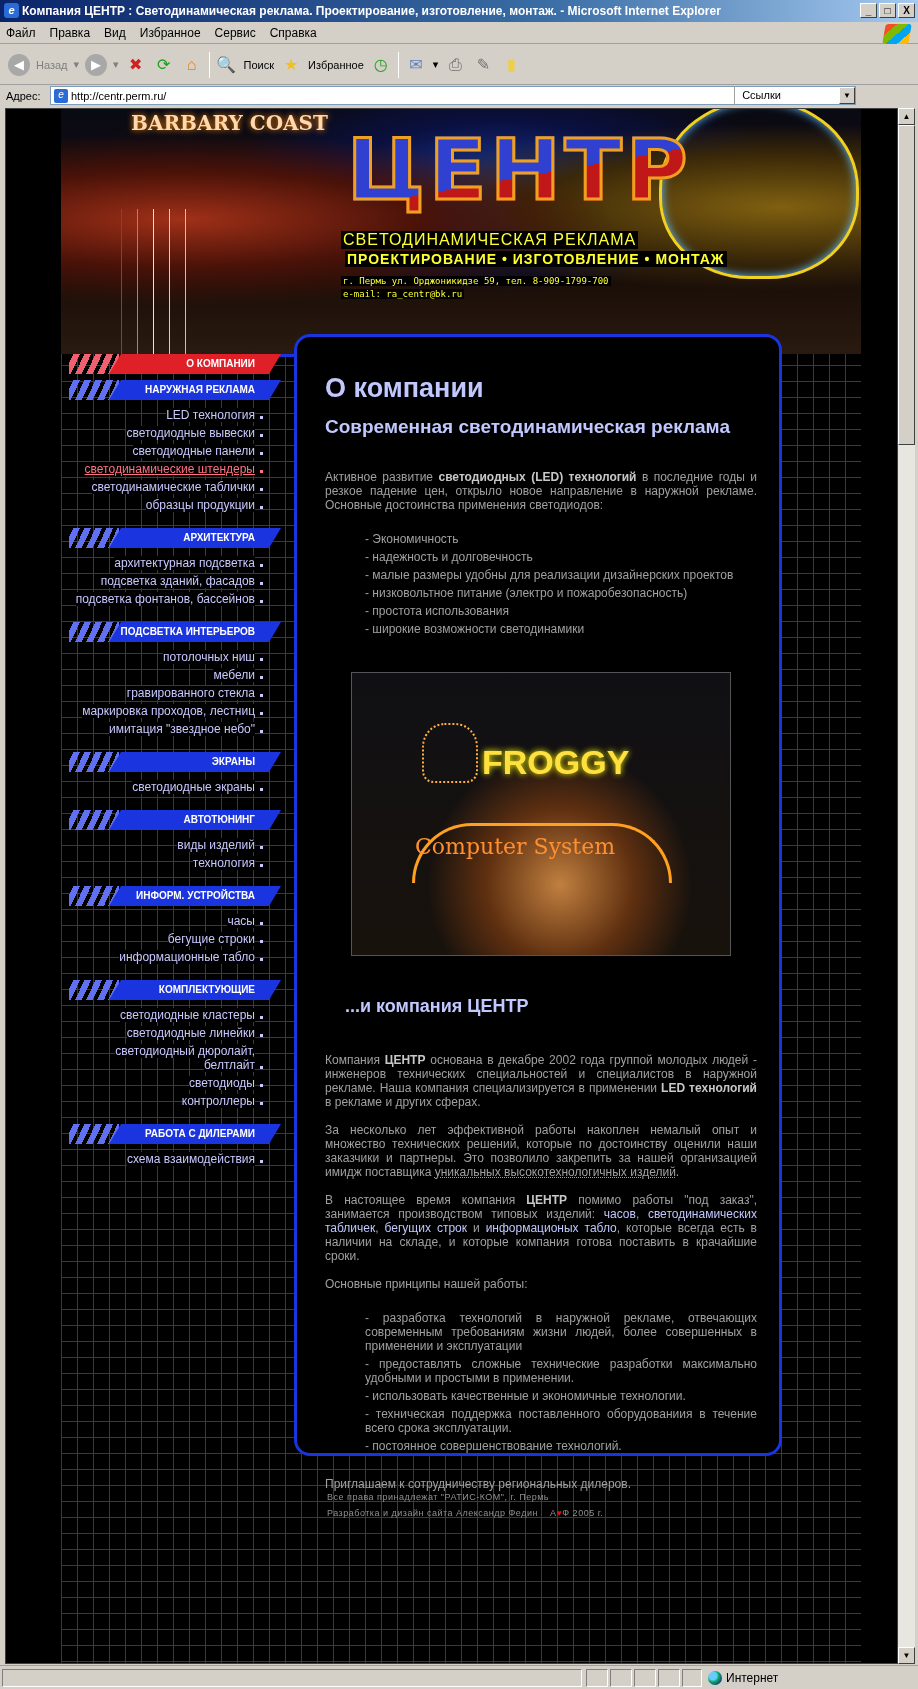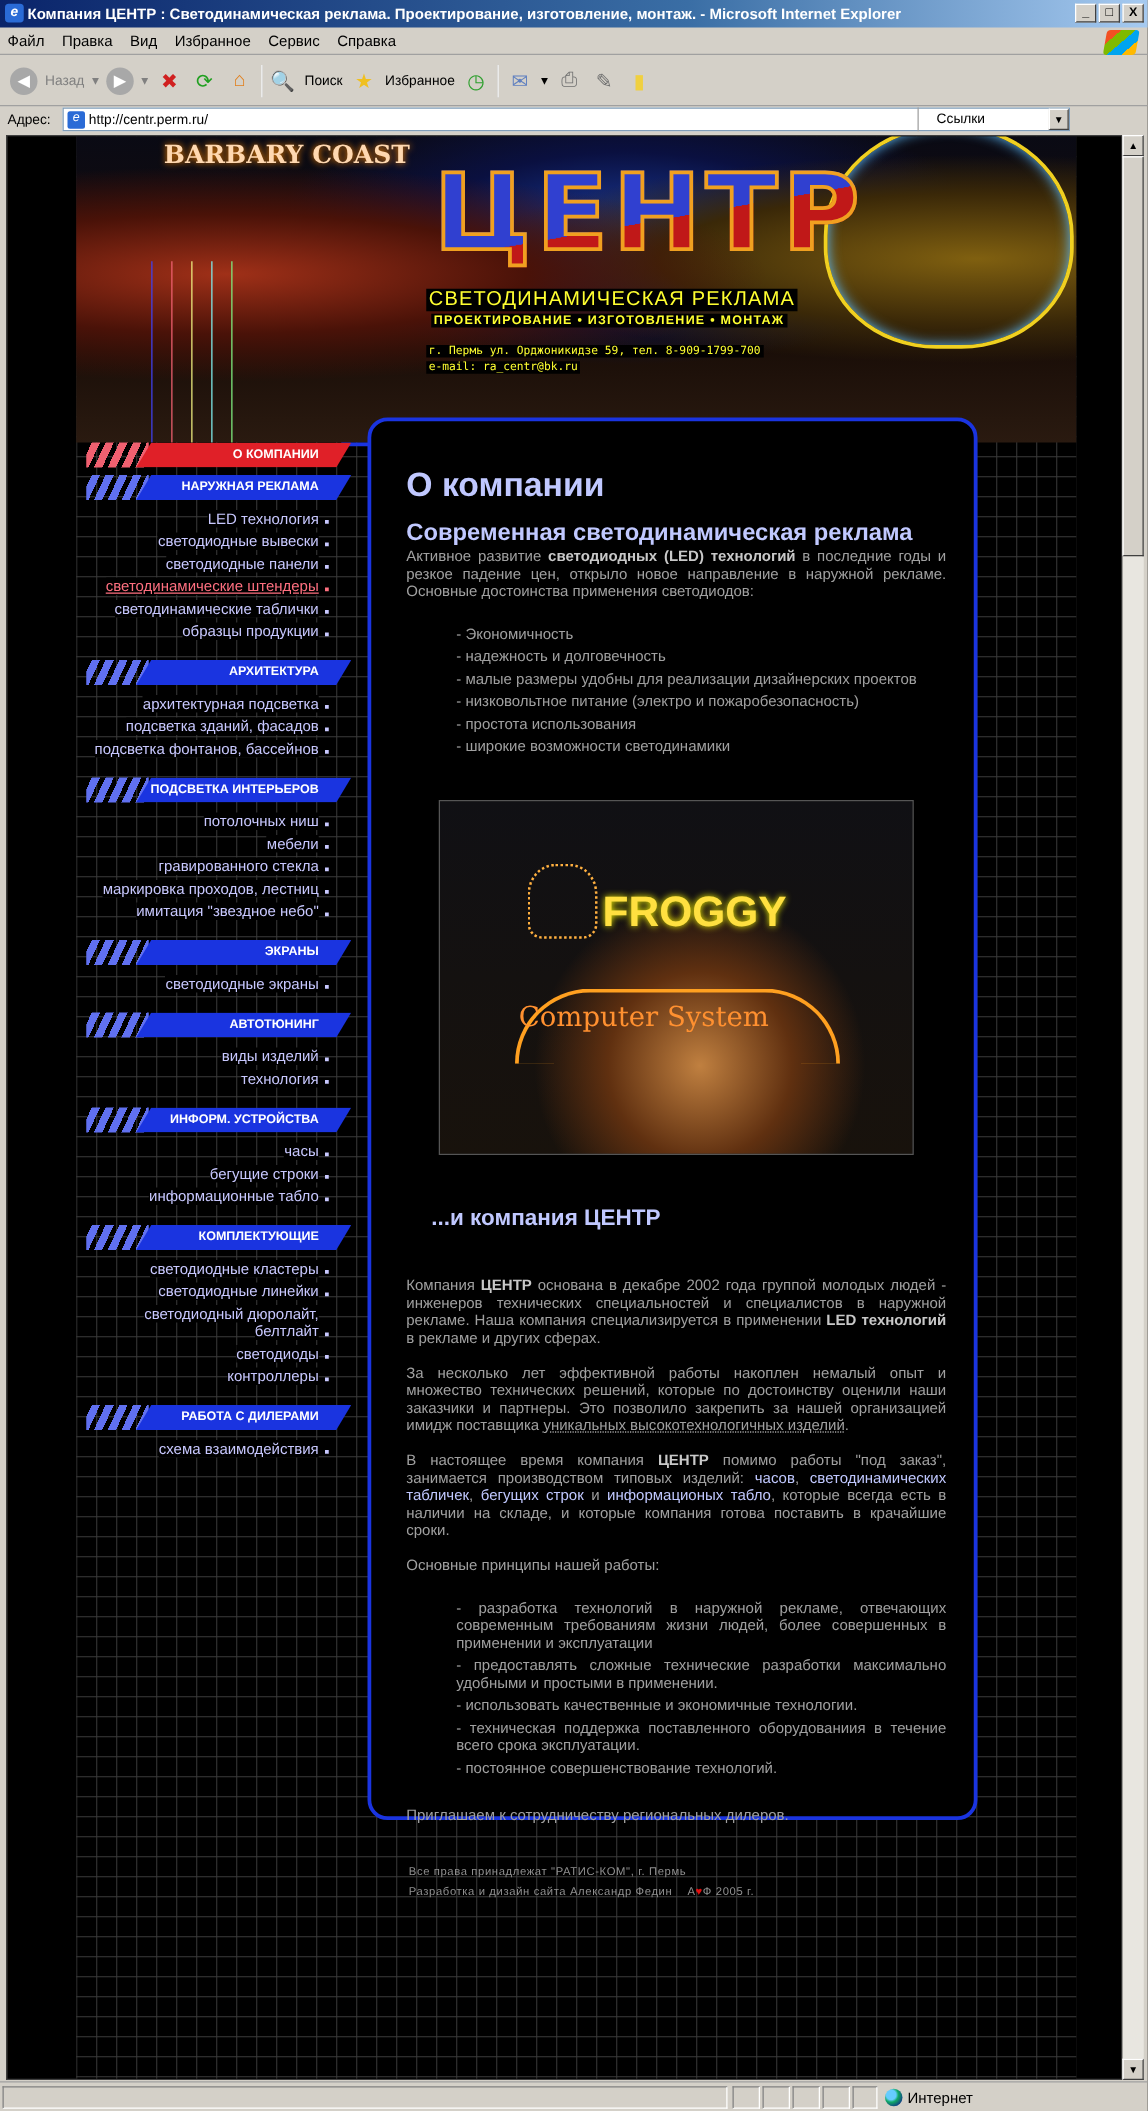--- a/index.html
+++ b/index.html
@@ -14,36 +14,36 @@
 .toolbar{position:absolute;top:45px;left:0;width:918px;height:40px;border-bottom:1px solid #a0a0a0;display:flex;align-items:center;padding-left:8px;gap:6px;font-size:11px}
 .tb-round{width:22px;height:22px;border-radius:50%;background:#a8a8a8;display:inline-flex;align-items:center;justify-content:center;color:#fff;font-size:13px}
 .tb-ico{width:22px;height:22px;display:inline-flex;align-items:center;justify-content:center;font-size:16px}
 .tb-txt{color:#000;font-size:11px}
 .tb-txt.dis{color:#808080}
 .sep{width:1px;height:26px;background:#a0a0a0;border-right:1px solid #fff}
 .addrbar{position:absolute;top:85px;left:0;width:790px;height:22px;display:flex;align-items:center;font-size:11px;padding-left:6px}
 .addrfield{position:absolute;left:50px;top:1px;width:806px;height:19px;background:#fff;border:1px solid #7f9db9;display:flex;align-items:center;padding-left:20px;font-size:11px}
 .addrfield .eico{position:absolute;left:3px;top:2px;width:14px;height:14px;background:#2a6bd6;color:#fff;font-size:10px;text-align:center;border-radius:2px;font-style:italic}
 .addrdd{position:absolute;right:0;top:0;width:16px;height:17px;background:#d4d0c8;border:1px solid;border-color:#fff #404040 #404040 #fff;font-size:8px;text-align:center;line-height:15px}
-.links{position:absolute;right:2px;top:1px;width:54px;height:19px;border-left:1px solid #a0a0a0;font-size:11px;text-align:right;line-height:19px}
+.links{position:absolute;right:2px;top:1px;width:54px;height:19px;border-left:1px solid #a0a0a0;font-size:11px;text-align:center;line-height:19px}
 .viewport{position:absolute;top:108px;left:5px;width:893px;height:1556px;background:#000;overflow:hidden;border:1px solid #404040}
 .vscroll{position:absolute;top:108px;right:3px;width:17px;height:1556px;background:#e8e6e0}
 .vscroll .up,.vscroll .dn{position:absolute;left:0;width:17px;height:17px;background:#d4d0c8;border:1px solid;border-color:#fff #404040 #404040 #fff;font-size:8px;text-align:center;line-height:15px}
 .vscroll .up{top:0}.vscroll .dn{bottom:0}
 .vscroll .thumb{position:absolute;top:17px;left:0;width:17px;height:320px;background:#d4d0c8;border:1px solid;border-color:#fff #404040 #404040 #fff}
 .statusbar{position:absolute;top:1665px;left:0;width:918px;height:24px;border-top:1px solid #a0a0a0;display:flex;align-items:center;font-size:11px}
 .sb-cell{position:absolute;top:3px;height:18px;border:1px solid;border-color:#808080 #fff #fff #808080}
 .sb-zone{position:absolute;left:704px;top:3px;width:196px;height:18px;display:flex;align-items:center;gap:4px;padding-left:4px;font-size:12px}
 .globe{width:14px;height:14px;border-radius:50%;background:radial-gradient(circle at 35% 35%,#6cf 0 30%,#1a6 45%,#138 80%)}
 
 .page{position:absolute;left:55px;top:0;width:800px;height:1556px;background-color:#000;background-image:linear-gradient(#3a3a3a 1px,transparent 1px),linear-gradient(90deg,#3a3a3a 1px,transparent 1px);background-size:16px 16px}
 .banner{position:absolute;left:0;top:0;width:800px;height:245px;background:radial-gradient(ellipse at 15% 45%,#a03018 0,#4a1208 25%,transparent 45%),radial-gradient(ellipse at 90% 40%,#806010 0,#3a2808 25%,transparent 40%),radial-gradient(ellipse at 55% 30%,#1a3a9a 0,#0a1040 25%,transparent 45%),linear-gradient(#0a0a14,#1a0e08 70%,#2a1a10);overflow:hidden}
 .brand{position:absolute;left:286px;top:16px;font-size:84px;font-weight:bold;color:#3040d0;letter-spacing:4px;font-family:"DejaVu Sans",sans-serif;-webkit-text-stroke:3px #f0a020;background:linear-gradient(170deg,#3040d0 55%,#c01818 55%);-webkit-background-clip:text;background-clip:text;color:transparent;line-height:90px}
 .bn-t1{position:absolute;left:280px;top:122px;background:#000;color:#ffff30;font-size:16px;padding:0 2px;letter-spacing:1px}
-.bn-t2{position:absolute;left:284px;top:142px;background:#000;color:#ffff30;font-size:10px;font-weight:bold;padding:0 2px;letter-spacing:1px}
+.bn-t2{position:absolute;left:284px;top:142px;background:#000;color:#ffff30;font-size:14px;font-weight:bold;padding:0 2px;letter-spacing:1px}
 .bn-t3{position:absolute;left:280px;top:167px;background:#000;color:#ffff30;font-size:9px;font-family:"DejaVu Sans Mono",monospace;padding:0 2px}
 .bn-t4{position:absolute;left:280px;top:180px;background:#000;color:#ffff30;font-size:9px;font-family:"DejaVu Sans Mono",monospace;padding:0 2px}
 .bn-sign{position:absolute;left:70px;top:2px;color:#ffd8b0;font-family:"DejaVu Serif",serif;font-weight:bold;font-size:20px;text-shadow:0 0 6px #f80}
 .bn-balloon{position:absolute;left:598px;top:-10px;width:200px;height:180px;border-radius:50% 50% 45% 45%;border:3px solid #f0d020;box-shadow:0 0 10px #60c0ff inset}
 .vlines{position:absolute;left:60px;top:100px;width:200px;height:150px}
 .vlines i{position:absolute;top:0;width:1px;height:150px}
 
 .side{position:absolute;left:0;top:245px;width:230px}
 .sec{position:relative;margin-bottom:6px}
 .sec-head{position:relative;height:20px;margin-left:8px;width:212px}
@@ -54,21 +54,21 @@
 .sec-items{padding:8px 0 6px 0}
 .sec-item{display:block;text-align:right;padding-right:36px;font-size:12px;color:#c8c8ff;line-height:14px;margin-bottom:4px;position:relative}
 .sec-item span{background:#000}
 .sec-item.active{color:#ff7080;text-decoration:underline}
 .sec-item .dot{position:absolute;right:28px;bottom:3px;width:3px;height:3px;background:#c8c8ff}
 .sec-item.active .dot{background:#ff7080}
 .connector{position:absolute;left:212px;top:245px;width:24px;height:3px;background:#1a34e0}
 
 .panel{position:absolute;left:233px;top:225px;width:488px;height:1122px;background:#000;border:3px solid #1a34e0;border-radius:16px;padding:36px 22px 0 28px;color:#b4b4b4;font-size:12px}
 .h1{font-size:27px;color:#c0c8ff;margin-bottom:12px}
-.h2{font-size:19px;color:#c0c8ff;}
+.h2{font-size:19px;color:#c0c8ff;margin-bottom:32px}
 .p{text-align:justify;line-height:14px;color:#a0a0a0;margin-bottom:14px}
 .p b{color:#c8c8c8}
 .p .lnk{color:#c0c8ff}
 .p u{text-decoration:underline dotted}
 .ul{padding-left:40px;margin:20px 0 24px 0;color:#a0a0a0}
 .ul div{line-height:14px;margin-bottom:4px;text-align:justify}
 .photo{display:block;margin:36px auto 40px auto;width:380px;height:284px;border:1px solid #555;background:radial-gradient(ellipse at 55% 75%,#c08040 0,#603010 25%,transparent 45%),linear-gradient(#101014,#18120c);position:relative;overflow:hidden}
 .photo .froggy{position:absolute;left:130px;top:70px;font-size:34px;font-weight:bold;color:#ffe040;text-shadow:0 0 6px #ff0}
 .photo .cs{position:absolute;left:60px;top:150px;width:260px;height:60px;border:3px solid #ffa020;border-radius:140px 140px 0 0;border-bottom:none;color:#ff9030;font-size:22px;font-family:"DejaVu Serif",serif;text-align:left;padding-top:8px}
 .photo .frog{position:absolute;left:70px;top:50px;width:56px;height:60px;border:2px dotted #ffb040;border-radius:40% 40% 20% 20%}

